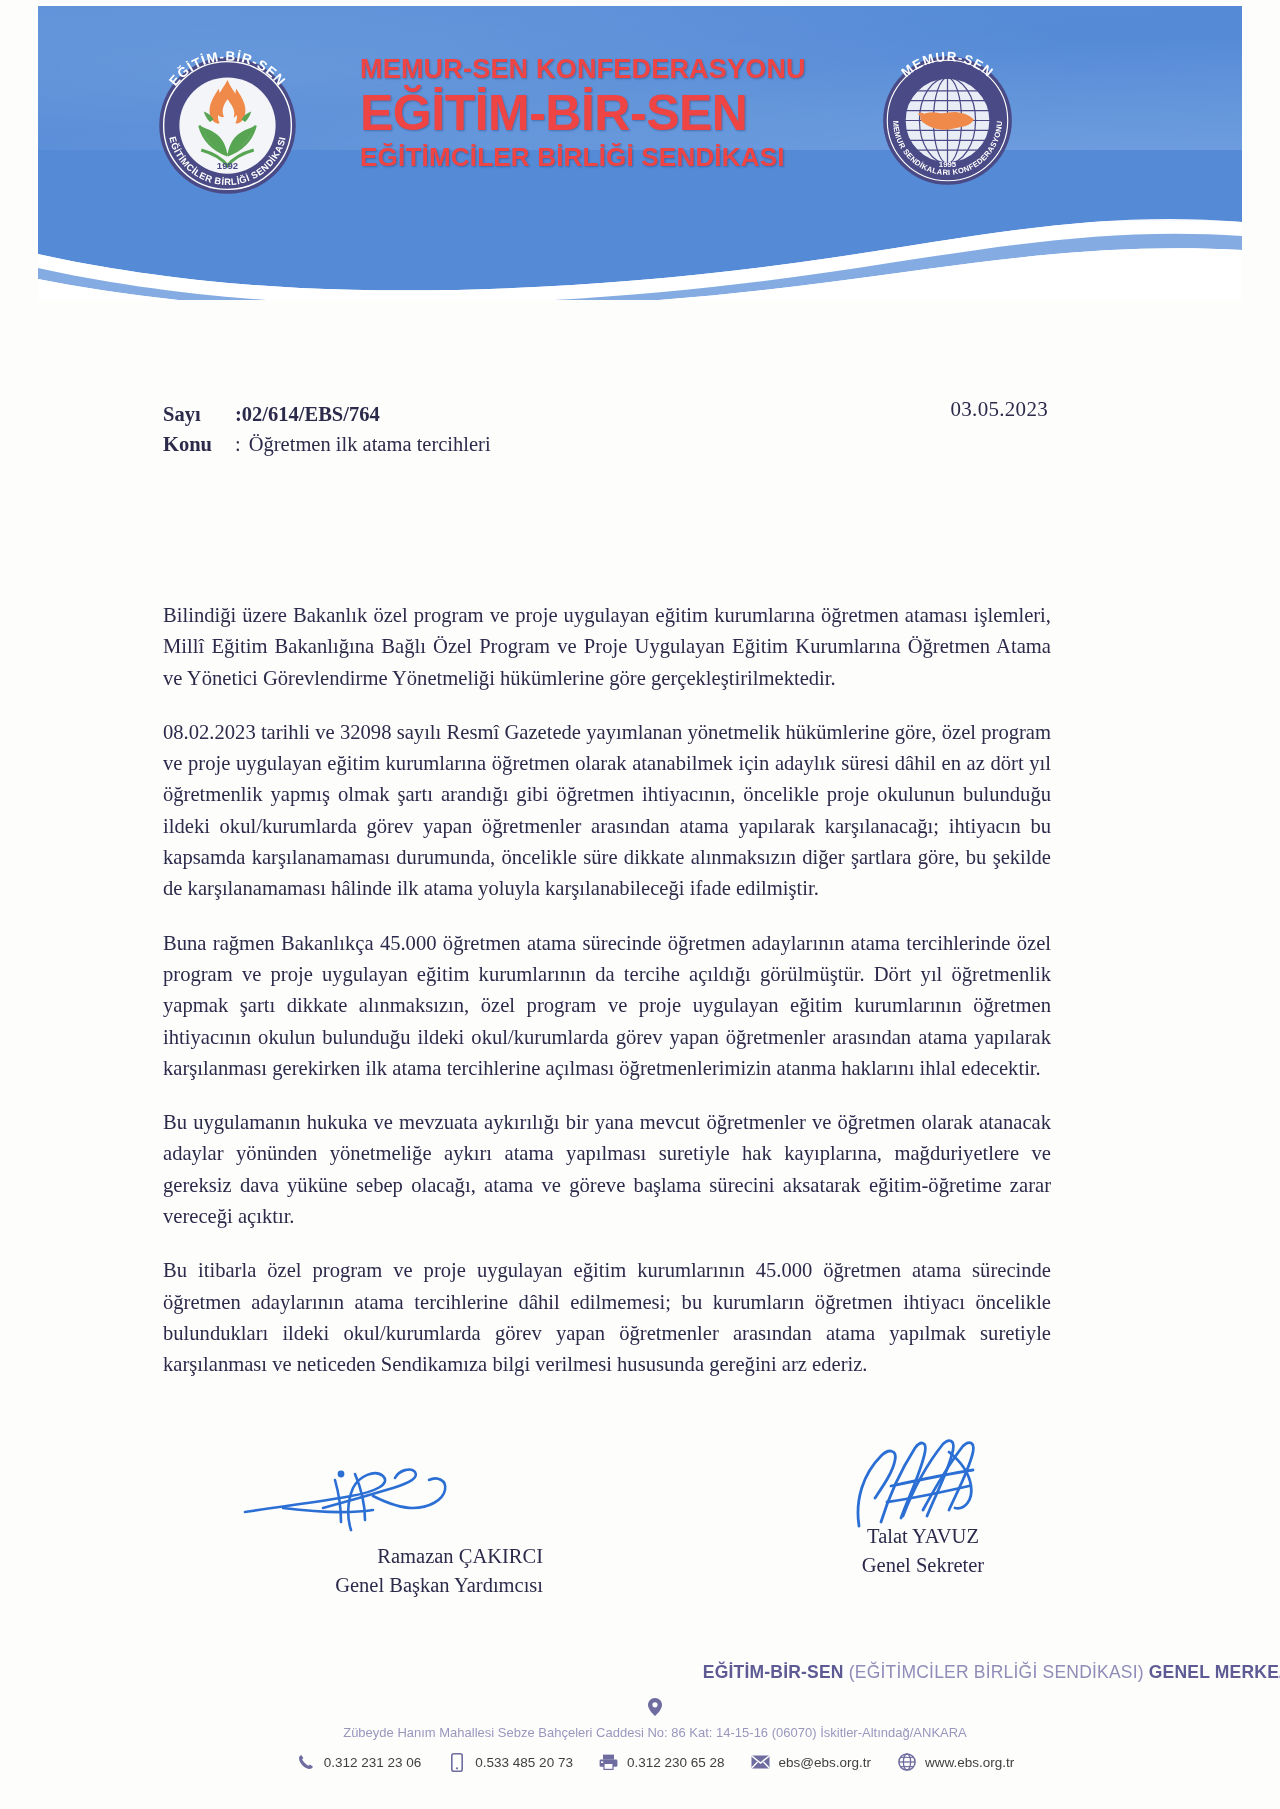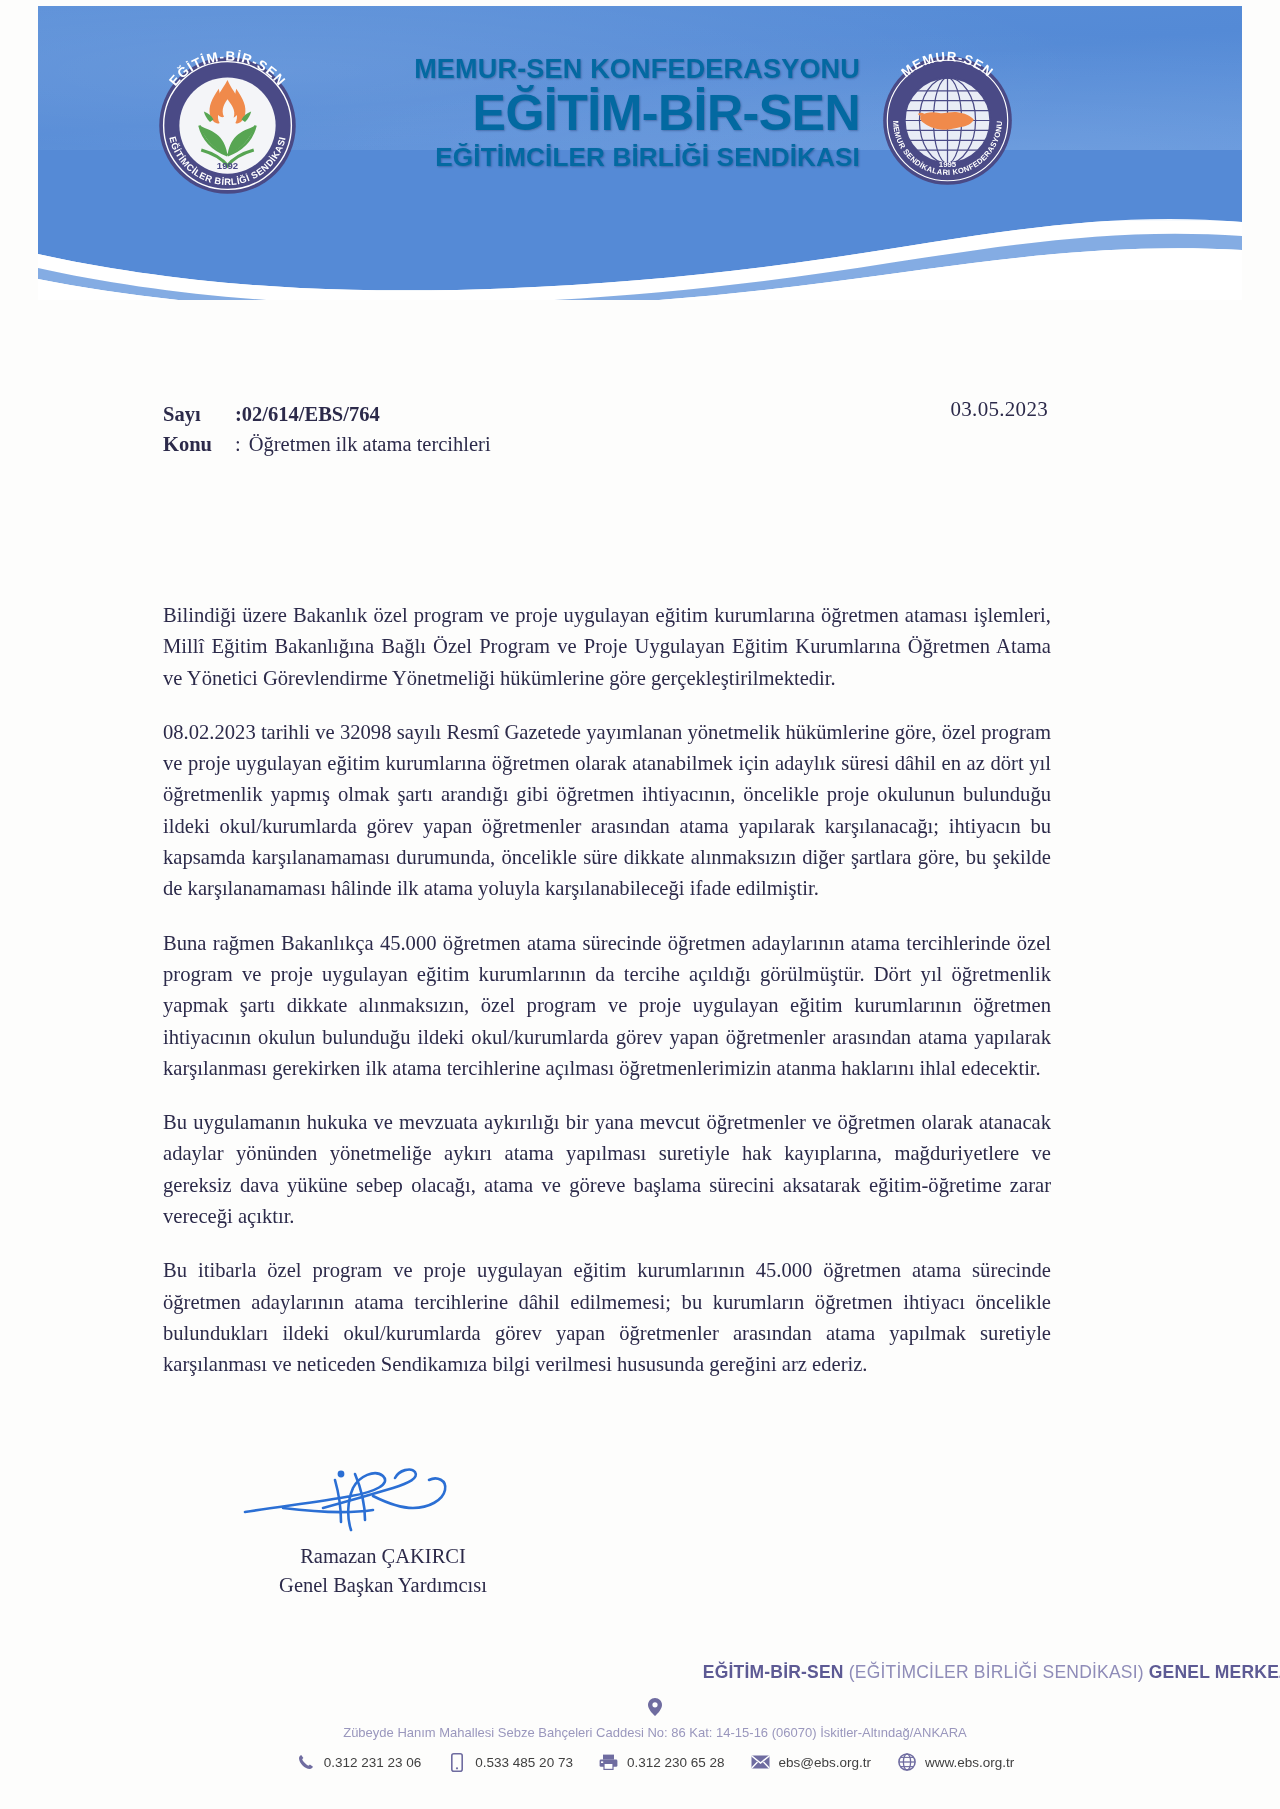--- a/index.html
+++ b/index.html
@@ -69,24 +69,23 @@
     left: 865px;
     width: 165px;
     height: 165px;
   }
 
   .header-titles {
     position: absolute;
     top: 55px;
     left: 360px;
     width: 500px;
-    color: #0369a1;
+    color: #ef4444;
     font-family: "Liberation Sans", "DejaVu Sans", sans-serif;
     text-shadow: 1px 1px 2px rgba(20,40,90,0.35);
-    text-align: right;
   }
   .ht-line1 {
     font-size: 27px;
     font-weight: bold;
     letter-spacing: 0.2px;
     line-height: 1.1;
   }
   .ht-line2 {
     font-size: 50px;
     font-weight: bold;
@@ -166,21 +165,21 @@
     top: 1450px;
     left: 163px;
     width: 888px;
     height: 200px;
   }
   .sig-col {
     position: absolute;
     text-align: center;
     width: 320px;
   }
-  .sig-left  { left: 60px;  top: 0; }
+  .sig-left  { left: 60px;  top: 0; text-align: right; }
   .sig-right { left: 600px; top: -20px; }
   .sig-ink {
     height: 92px;
     position: relative;
   }
   .sig-name {
     font-size: 20.5px;
     line-height: 1.4;
     white-space: nowrap;
   }
@@ -375,20 +374,37 @@
             <path d="M150,46 C162,52 176,58 190,58 C206,58 220,50 222,40 C224,30 214,26 206,30"></path>
             <path d="M60,58 C92,62 124,64 150,60"></path>
           </g>
           <circle cx="118" cy="24" r="3.4" fill="#2b6fd4"></circle>
         </svg>
       </div>
       <div class="sig-name">Ramazan ÇAKIRCI</div>
       <div class="sig-title">Genel Başkan Yardımcısı</div>
     </div>
 
+    <div class="sig-col sig-right">
+      <div class="sig-ink">
+        <svg width="320" height="112" viewBox="0 0 320 112">
+          <g fill="none" stroke="#2b6fd4" stroke-width="2.8" stroke-linecap="round">
+            <path d="M96,96 C92,70 100,44 118,26 C126,18 134,20 132,30 C130,42 120,56 112,68"></path>
+            <path d="M118,92 C126,66 138,40 152,18 C158,10 164,12 162,22 C158,42 146,66 138,88"></path>
+            <path d="M140,86 C150,60 164,34 180,14 C186,8 192,10 190,20 C186,40 172,66 164,86"></path>
+            <path d="M160,80 C172,58 186,34 200,16 C206,10 212,12 210,22 C206,40 194,62 186,80"></path>
+            <path d="M128,56 C156,50 184,44 210,40"></path>
+            <path d="M124,72 C152,68 180,62 206,56"></path>
+            <path d="M186,22 C196,30 206,42 208,56 C210,70 202,80 192,78"></path>
+          </g>
+        </svg>
+      </div>
+      <div class="sig-name">Talat YAVUZ</div>
+      <div class="sig-title">Genel Sekreter</div>
+    </div>
   </div>
 
   <div class="footer">
     <div class="footer-title">
       <span class="b">EĞİTİM-BİR-SEN</span><span class="n"> (EĞİTİMCİLER BİRLİĞİ SENDİKASI) </span><span class="b">GENEL MERKEZİ</span>
     </div>
 
     <div class="footer-row">
       <span class="f-ico">
         <svg width="14" height="18" viewBox="0 0 14 18">

